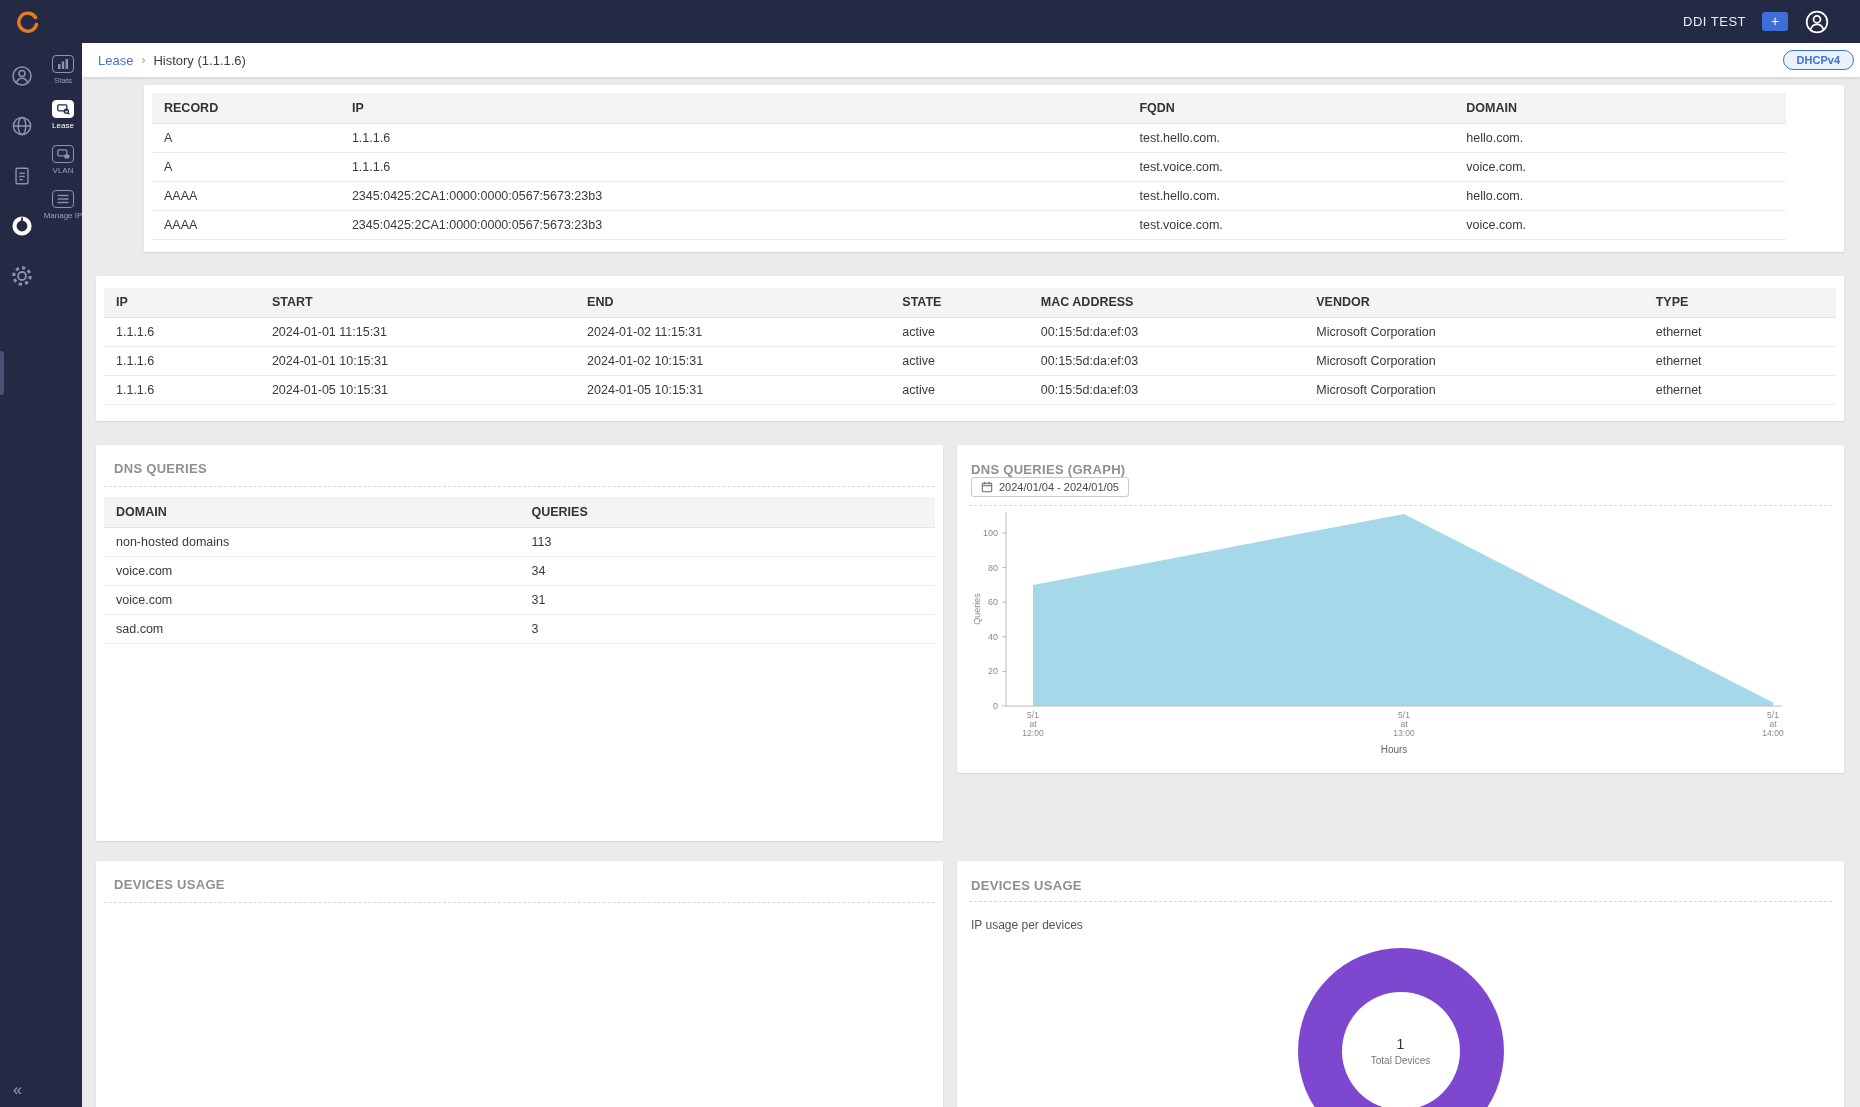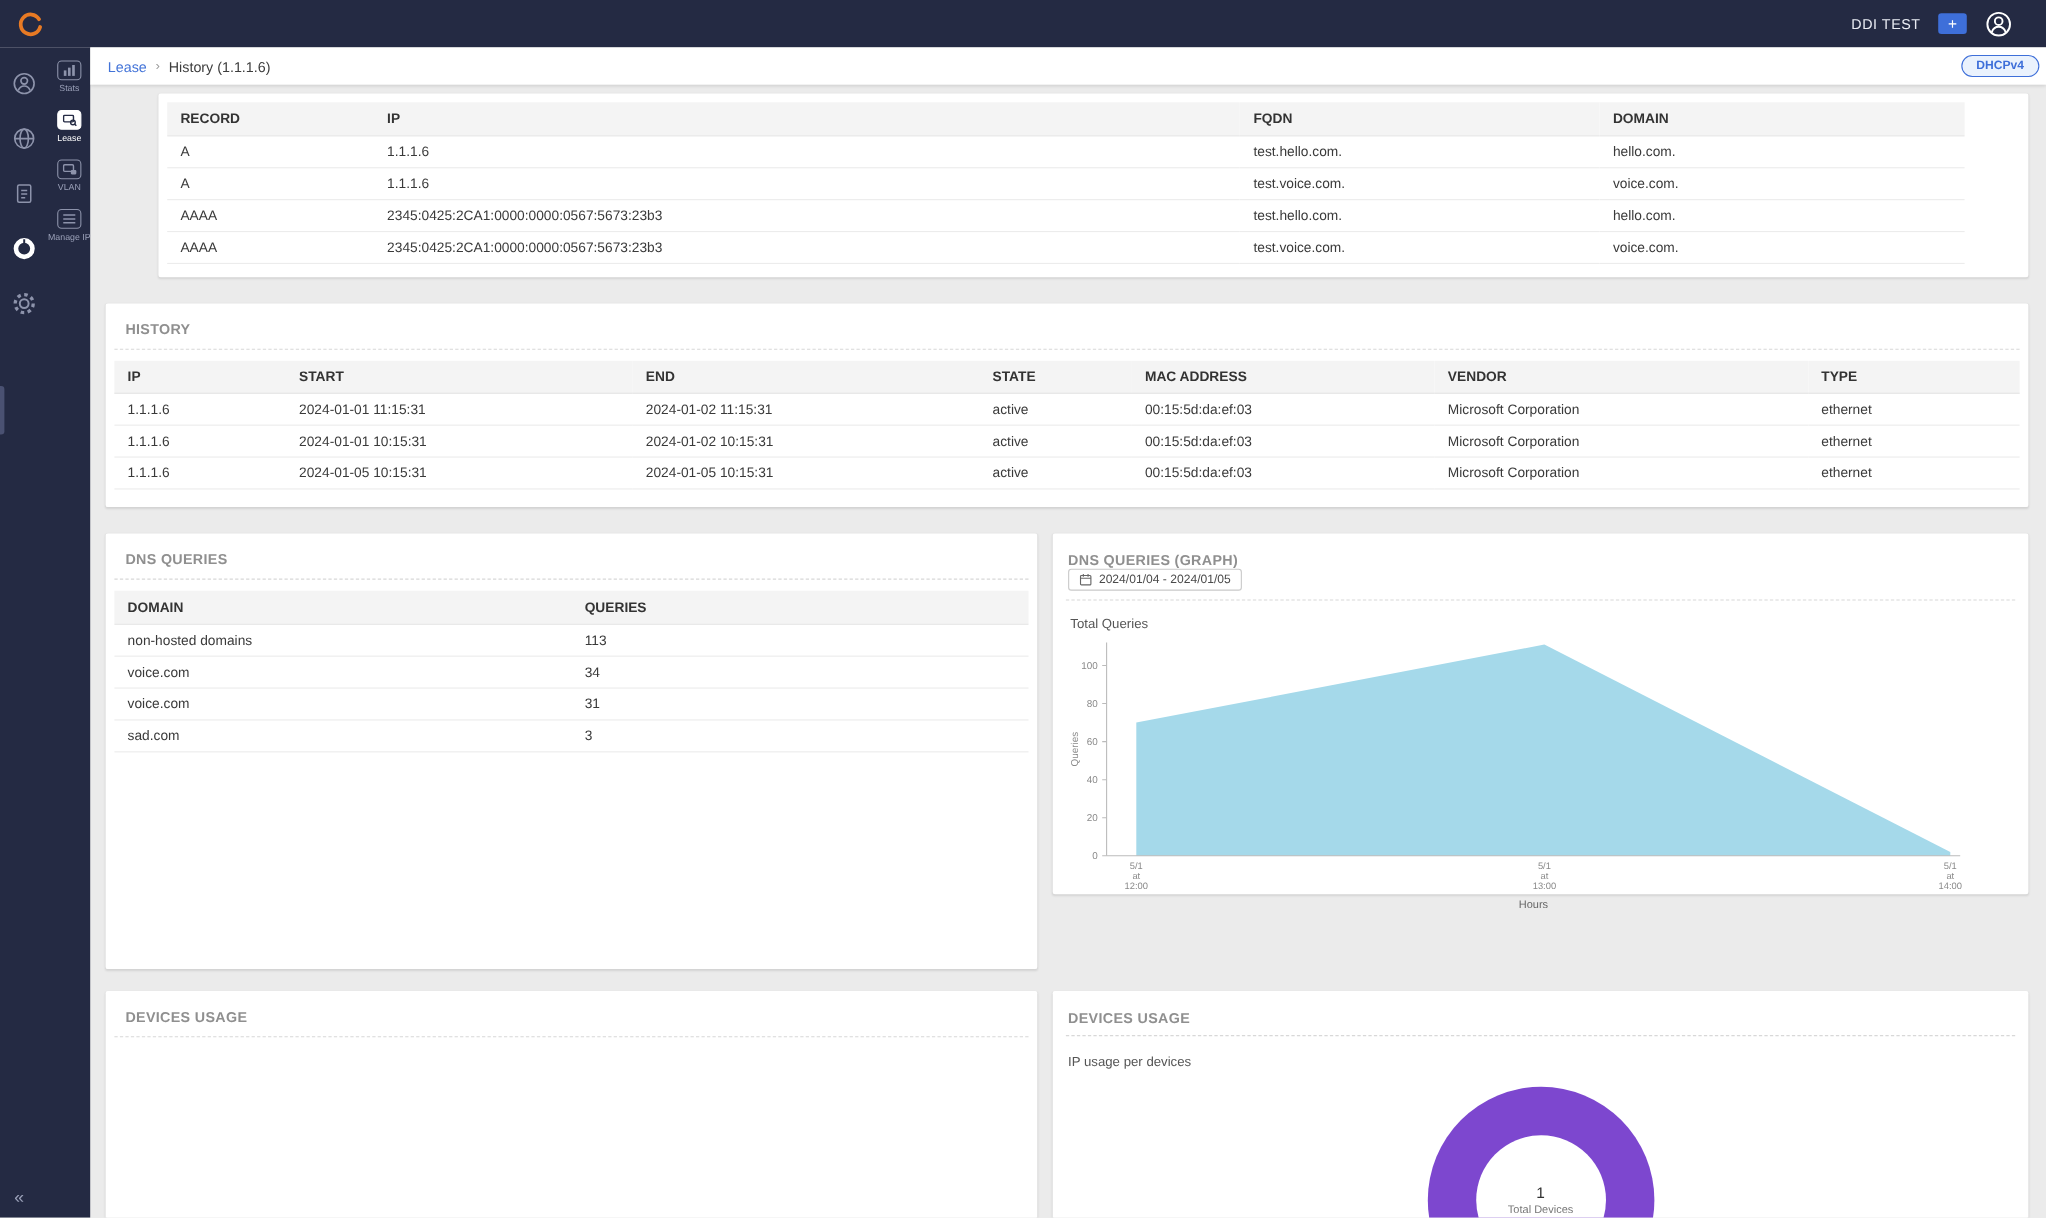--- a/index.html
+++ b/index.html
@@ -262,21 +262,20 @@
                 <td>AAAA</td>
                 <td>2345:0425:2CA1:0000:0000:0567:5673:23b3</td>
                 <td>test.voice.com.</td>
                 <td>voice.com.</td>
               </tr>
             </tbody>
         </table>
       </section>
 
       <section class="card history-card">
-        <h2 class="card-title">HISTORY</h2>
         <table>
           <colgroup>
             <col style="width:9%">
               <col style="width:18.2%">
               <col style="width:18.2%">
               <col style="width:8%">
             <col style="width:15.9%">
               <col style="width:19.6%">
               <col style="width:11.1%">
           </colgroup>
@@ -364,21 +363,20 @@
             <span class="date-range">
               <svg width="12" height="12" viewBox="0 0 14 14" fill="none" stroke="#666" stroke-width="1.2">
                 <rect x="1.5" y="2.5" width="11" height="10" rx="1"></rect>
                 <line x1="4.5" y1="1" x2="4.5" y2="4"></line>
                   <line x1="9.5" y1="1" x2="9.5" y2="4"></line>
                 <line x1="1.5" y1="5.5" x2="12.5" y2="5.5"></line>
               </svg>
               <span>2024/01/04 - 2024/01/05</span>
             </span>
           </div>
-          <div class="chart-subtitle">Total Queries</div>
           <svg class="area-chart" id="area-chart" width="850" height="258">
               <polygon points="64,200 64,78.9 435,8.0 804,196.5 804,200" fill="#a5d9ea"></polygon>
               <line x1="37" y1="6" x2="37" y2="200" stroke="#bbb" stroke-width="1"></line>
               <line x1="37" y1="200" x2="813" y2="200" stroke="#bbb" stroke-width="1"></line>
               <line x1="33" y1="200" x2="37" y2="200" stroke="#bbb" stroke-width="1"></line>
               <text x="29" y="203" text-anchor="end" font-size="9" fill="#8a8a8a">0</text>
               <line x1="33" y1="165.4" x2="37" y2="165.4" stroke="#bbb" stroke-width="1"></line>
               <text x="29" y="168.4" text-anchor="end" font-size="9" fill="#8a8a8a">20</text>
               <line x1="33" y1="130.8" x2="37" y2="130.8" stroke="#bbb" stroke-width="1"></line>
               <text x="29" y="133.8" text-anchor="end" font-size="9" fill="#8a8a8a">40</text>

